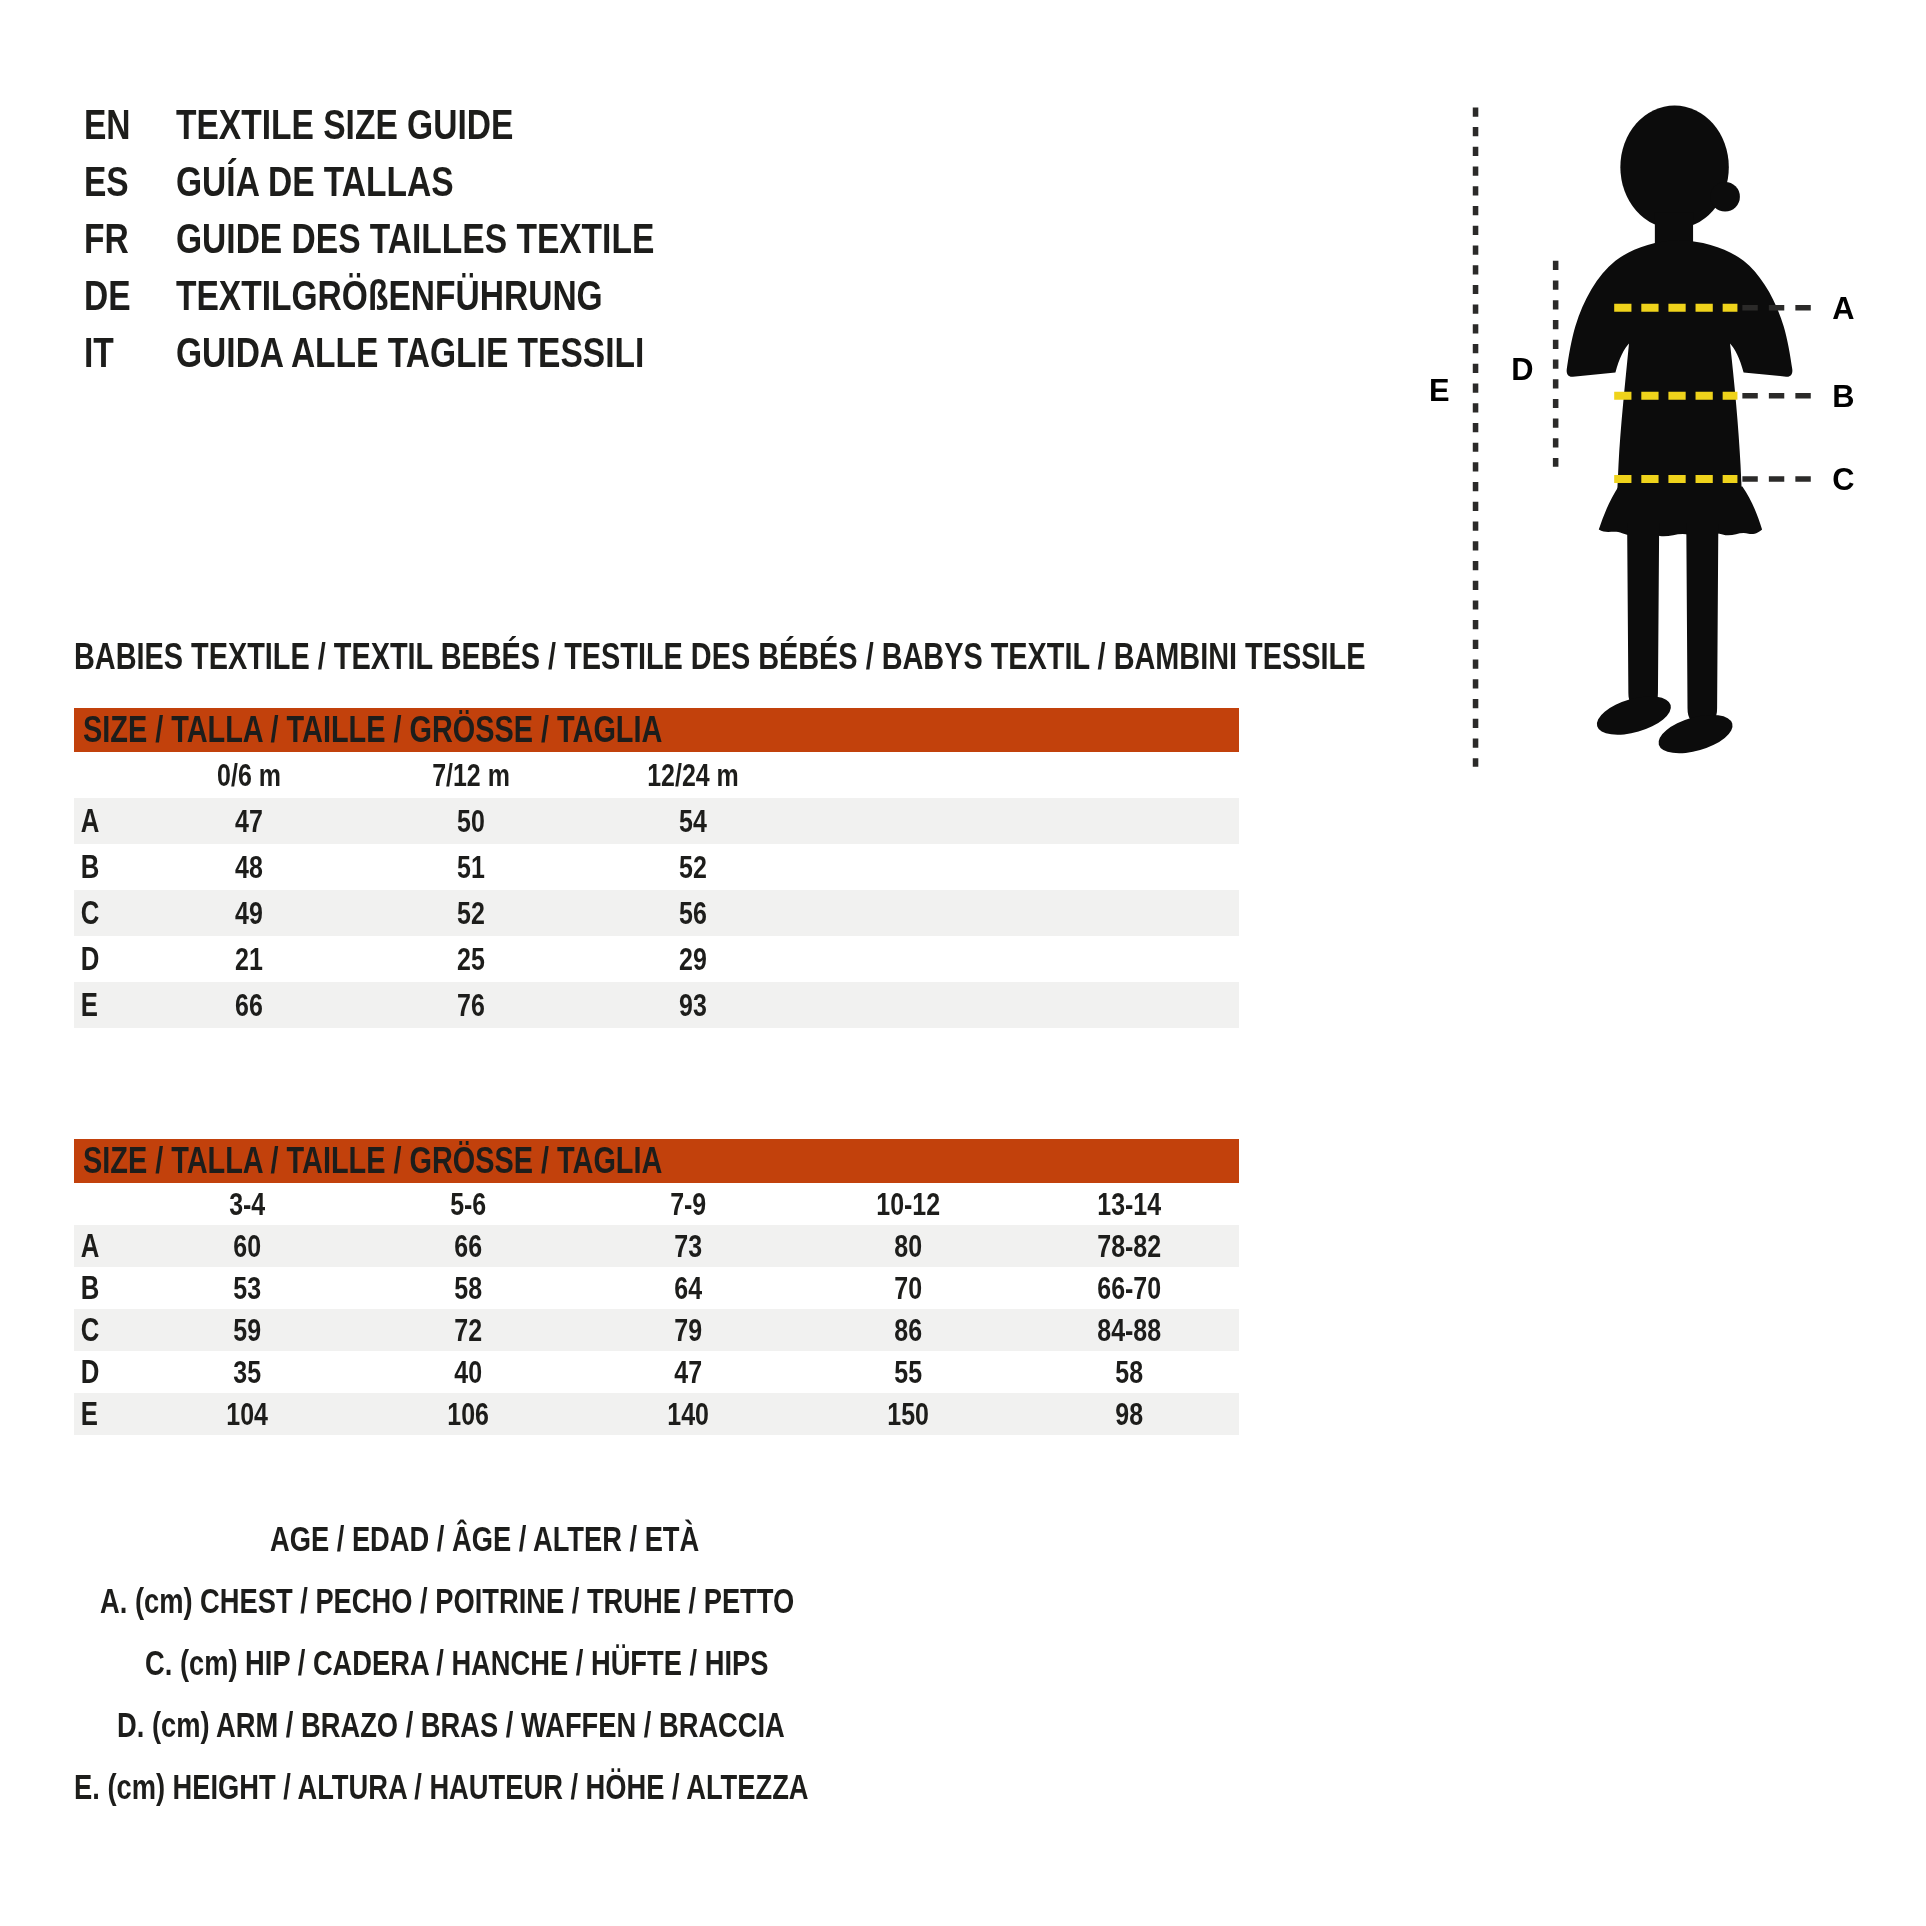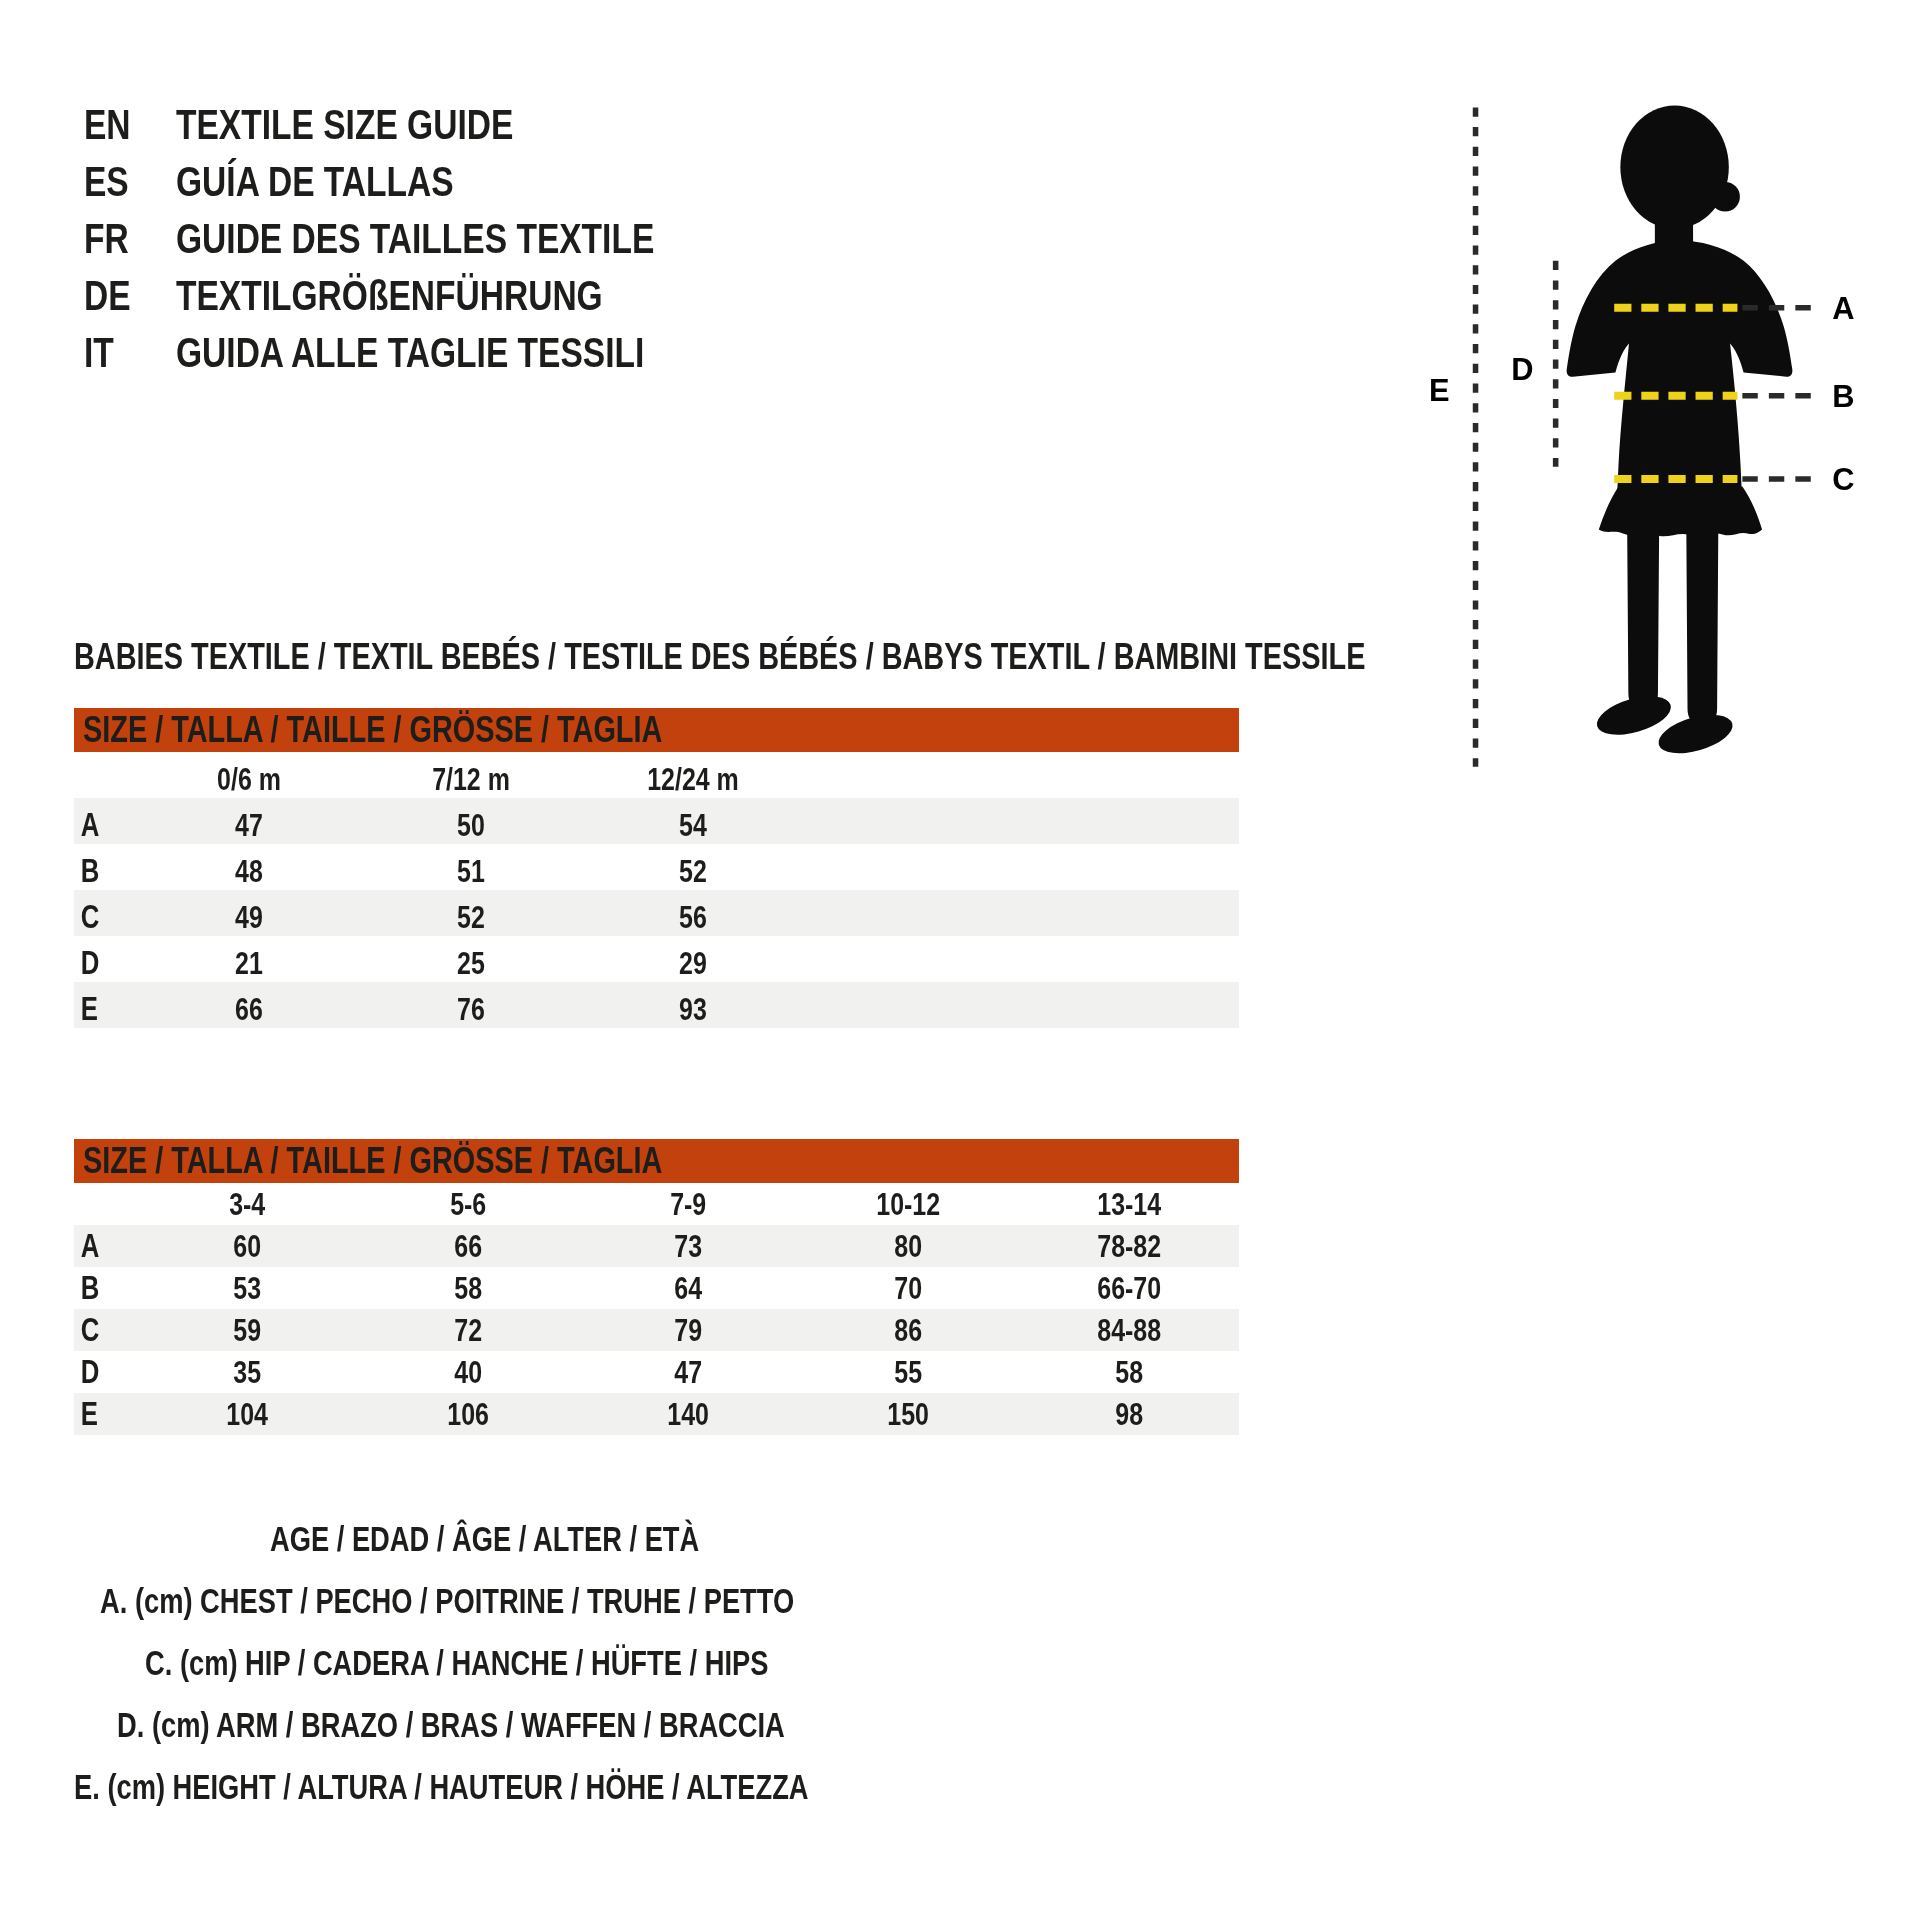--- a/index.html
+++ b/index.html
@@ -20,21 +20,21 @@
   .heading{position:absolute;left:74px;margin:0;font-size:37px;line-height:37px;font-weight:700;}
   .heading.babies-h{top:638px;}
   .heading.children-h{top:1070px;}
 
   
   .sizetable{position:absolute;left:74px;width:1165px;}
   .babies-t{top:708px;}
   .children-t{top:1139px;}
   .size-bar{height:44px;line-height:44px;background:#c2410c;padding-left:8.6px;font-size:37px;}
   .trow{display:flex;align-items:center;}
-  .babies-t .trow{height:46px;align-items:flex-end;}
+  .babies-t .trow{height:46px;}
   .children-t .trow{height:42px;}
   .trow.odd{background:#f1f1f0;}
   .rlabel{width:55px;padding-left:8.6px;font-size:33px;font-weight:700;transform:scaleX(0.78);transform-origin:0 50%;white-space:nowrap;}
   .cell{width:222px;text-align:center;font-size:32px;}
 
   
   .legend{position:absolute;left:74px;top:1508px;}
   .legend-line{height:62px;line-height:62px;font-size:35px;text-align:center;}
 
   

